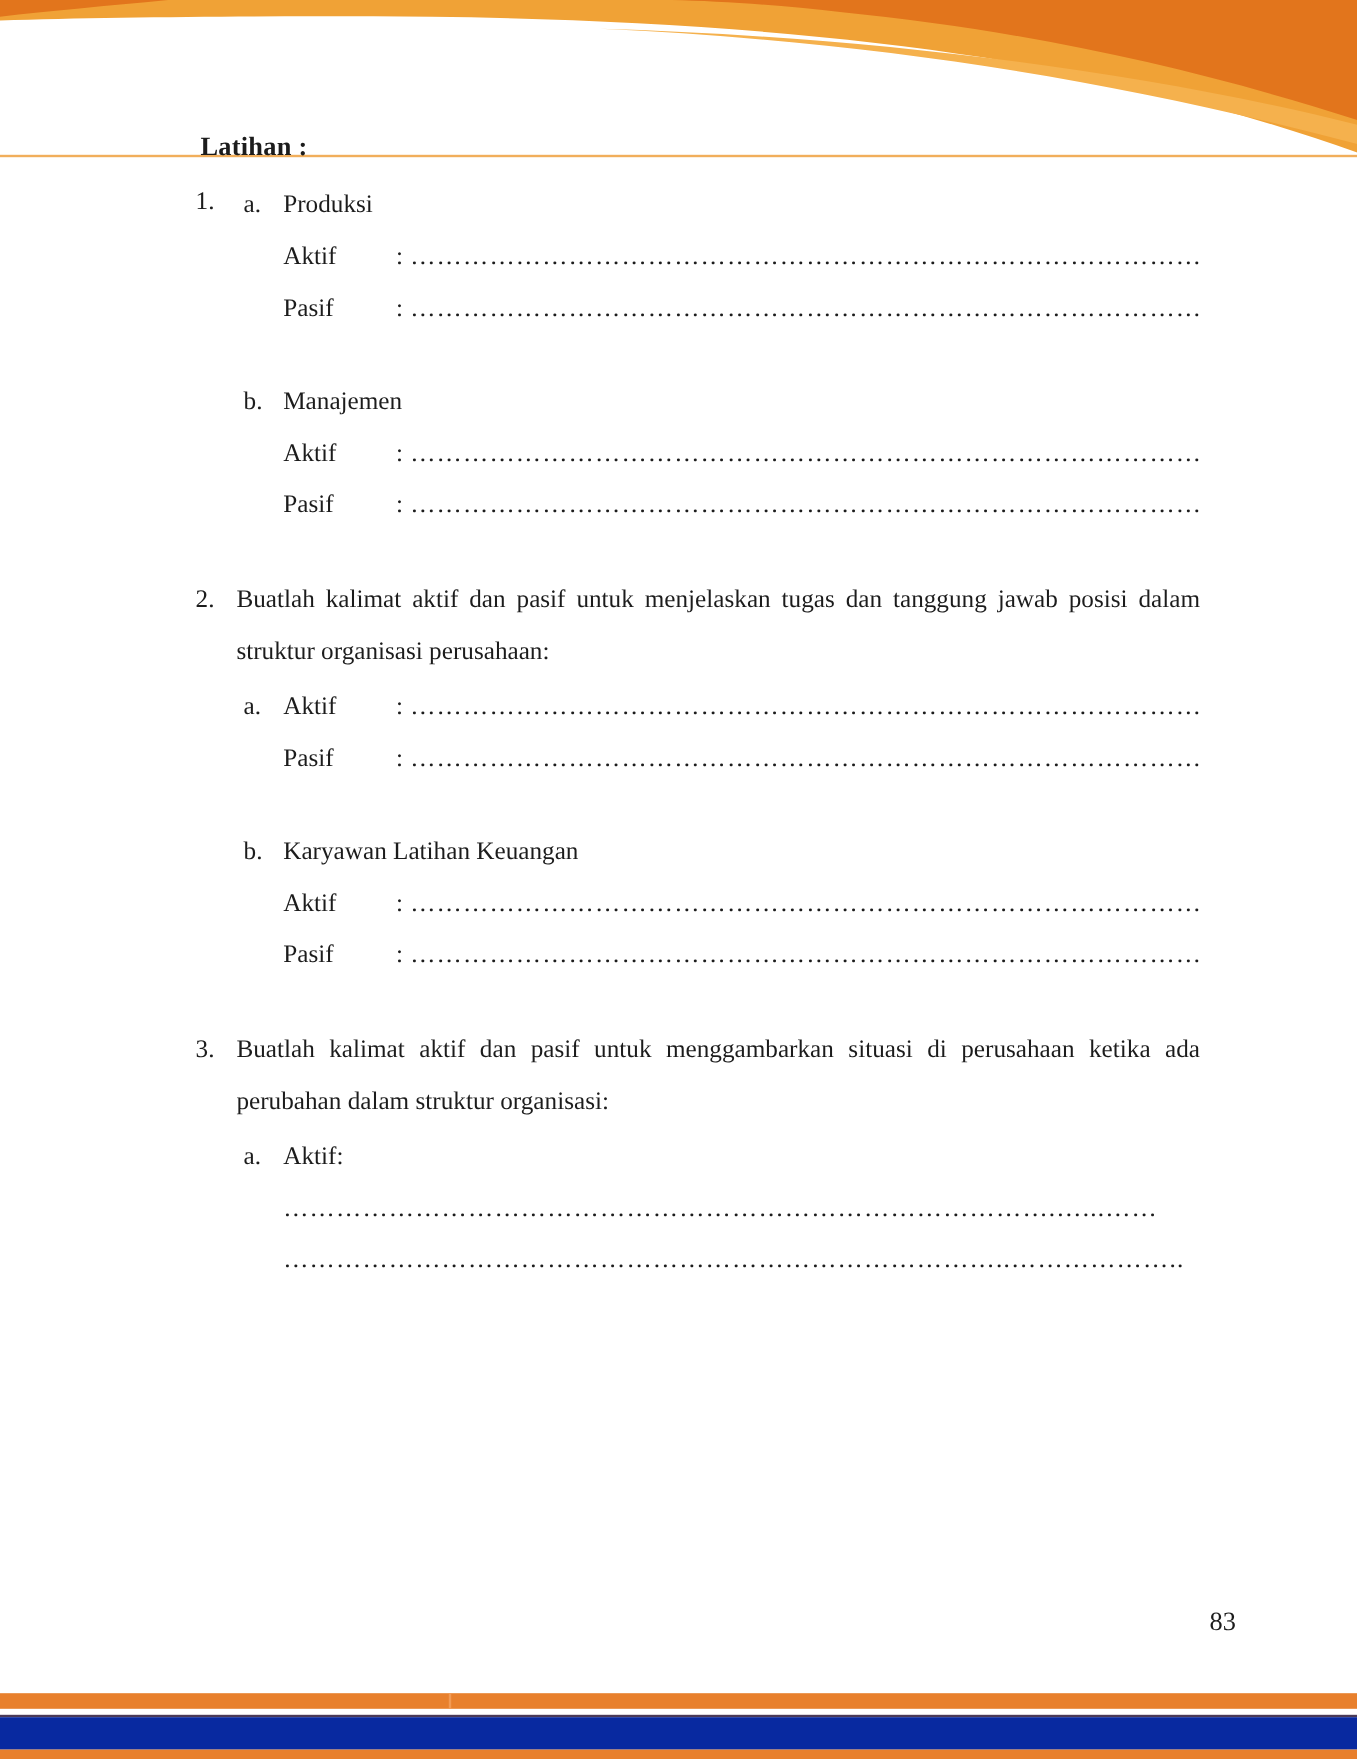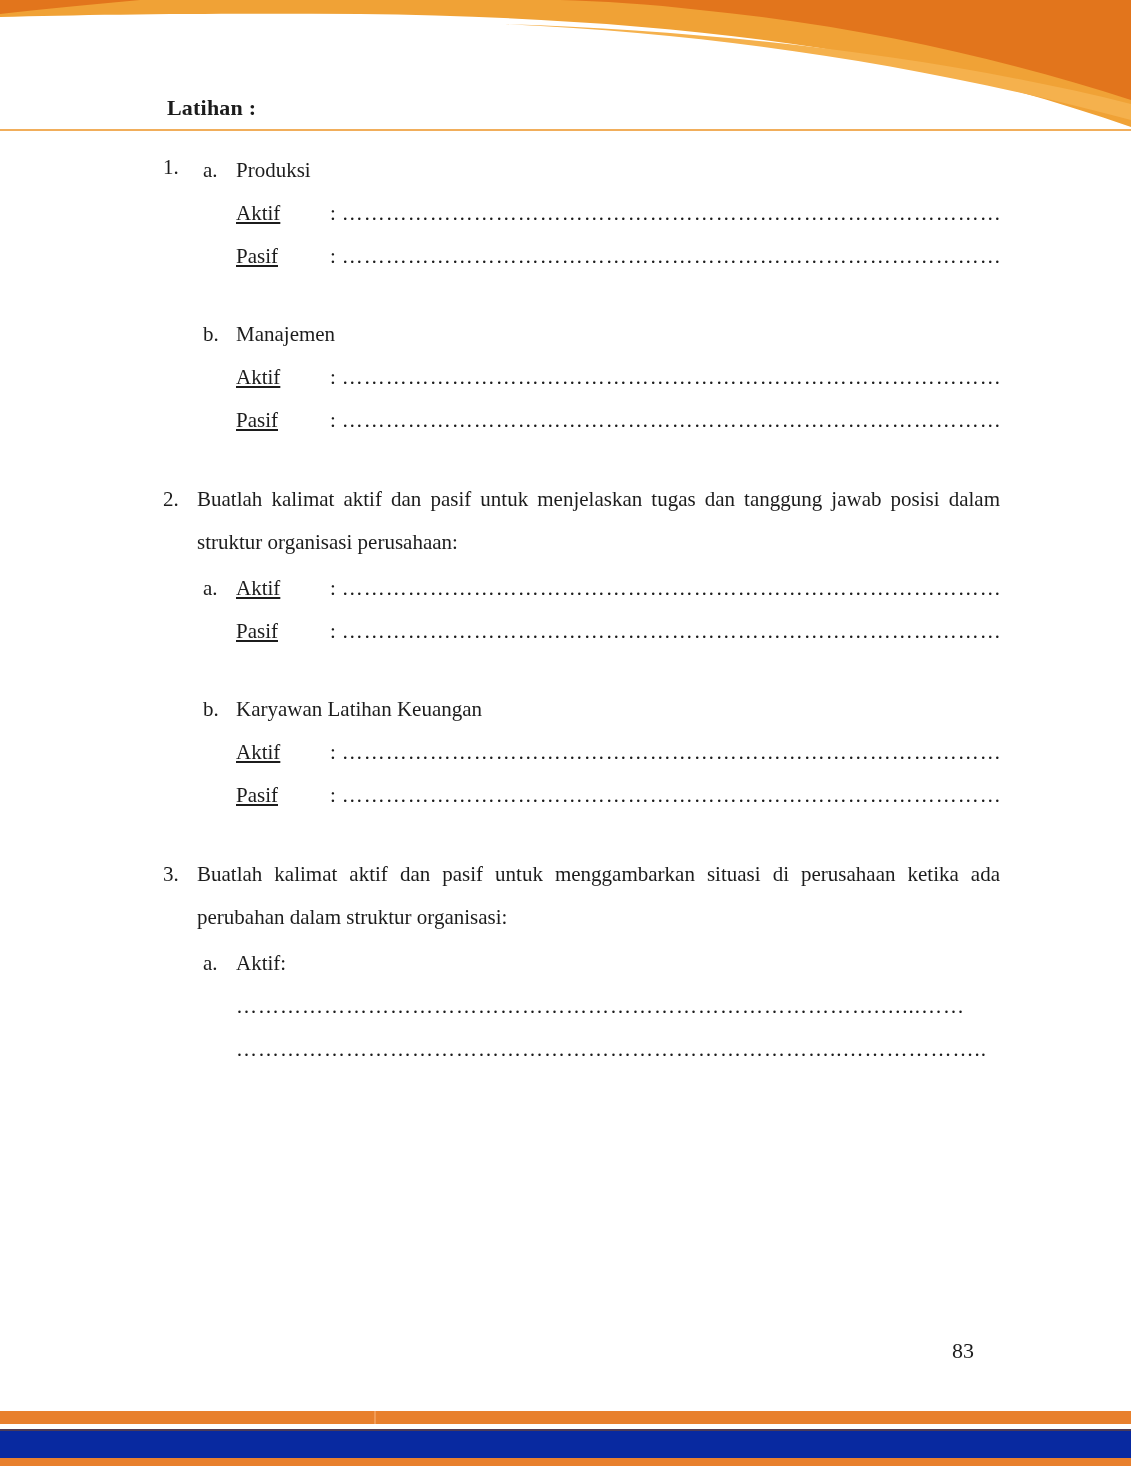--- a/index.html
+++ b/index.html
@@ -8,44 +8,44 @@
     width:1131px;height:1466px;
     margin:0 auto;
     background:#ffffff;
     font-family:"Liberation Serif", serif;
     color:#1c1c1c;
     overflow:hidden;
   }
   .header-swoosh{position:absolute;top:0;left:0;width:1131px;height:134px;display:block;}
   .header-rule{position:absolute;top:129px;left:0;width:1131px;height:2px;background:#f1ae5b;}
   .heading{
-    position:absolute;top:95px;left:167px;
+    position:absolute;top:109px;left:167px;
     font-size:22px;font-weight:bold;letter-spacing:.2px;
   }
   .content{
     position:absolute;top:146px;left:163px;width:837px;
     font-size:21px;line-height:43px;
   }
   .item{display:flex;margin-top:36px;}
   .item:first-child{margin-top:0;}
   .item-number{width:34px;flex:none;}
   .item-body{flex:1;min-width:0;}
   .item-text{margin:0;text-align:justify;}
   .sub{display:flex;margin-left:6px;margin-top:35px;}
   .sub.first{margin-top:3px;}
   .sub-letter{width:33px;flex:none;}
   .sub-body{flex:1;min-width:0;}
   .sub-title{margin:0;}
   .answer-row{display:flex;white-space:nowrap;overflow:hidden;}
-  .row-label{width:94px;flex:none;text-decoration:underline;}
+  .row-label{width:94px;flex:none;}
   .row-colon{flex:none;padding-right:6px;}
   .row-dots{flex:1;min-width:0;overflow:hidden;letter-spacing:1px;}
   .dot-line{margin:0;white-space:nowrap;overflow:hidden;letter-spacing:1px;}
   .sentence{margin:0;}
-  .page-number{position:absolute;top:1338px;left:952px;font-size:22px;}
+  .page-number{position:absolute;top:1338px;left:1008px;font-size:22px;}
   .footer-orange-bar{position:absolute;top:1411px;left:0;width:1131px;height:13px;background:#e8802d;}
   .footer-orange-tick{position:absolute;top:1411px;left:374px;width:2px;height:13px;background:#f29b55;}
   .footer-dark-line{position:absolute;top:1429px;left:0;width:1131px;height:2px;background:#4a3a57;}
   .footer-blue-bar{position:absolute;top:1431px;left:0;width:1131px;height:27px;background:#0829a0;}
   .footer-bottom-strip{position:absolute;top:1458px;left:0;width:1131px;height:8px;background:#e8802d;}
 </style>
 </head>
 <body>
 
 <div class="page">

